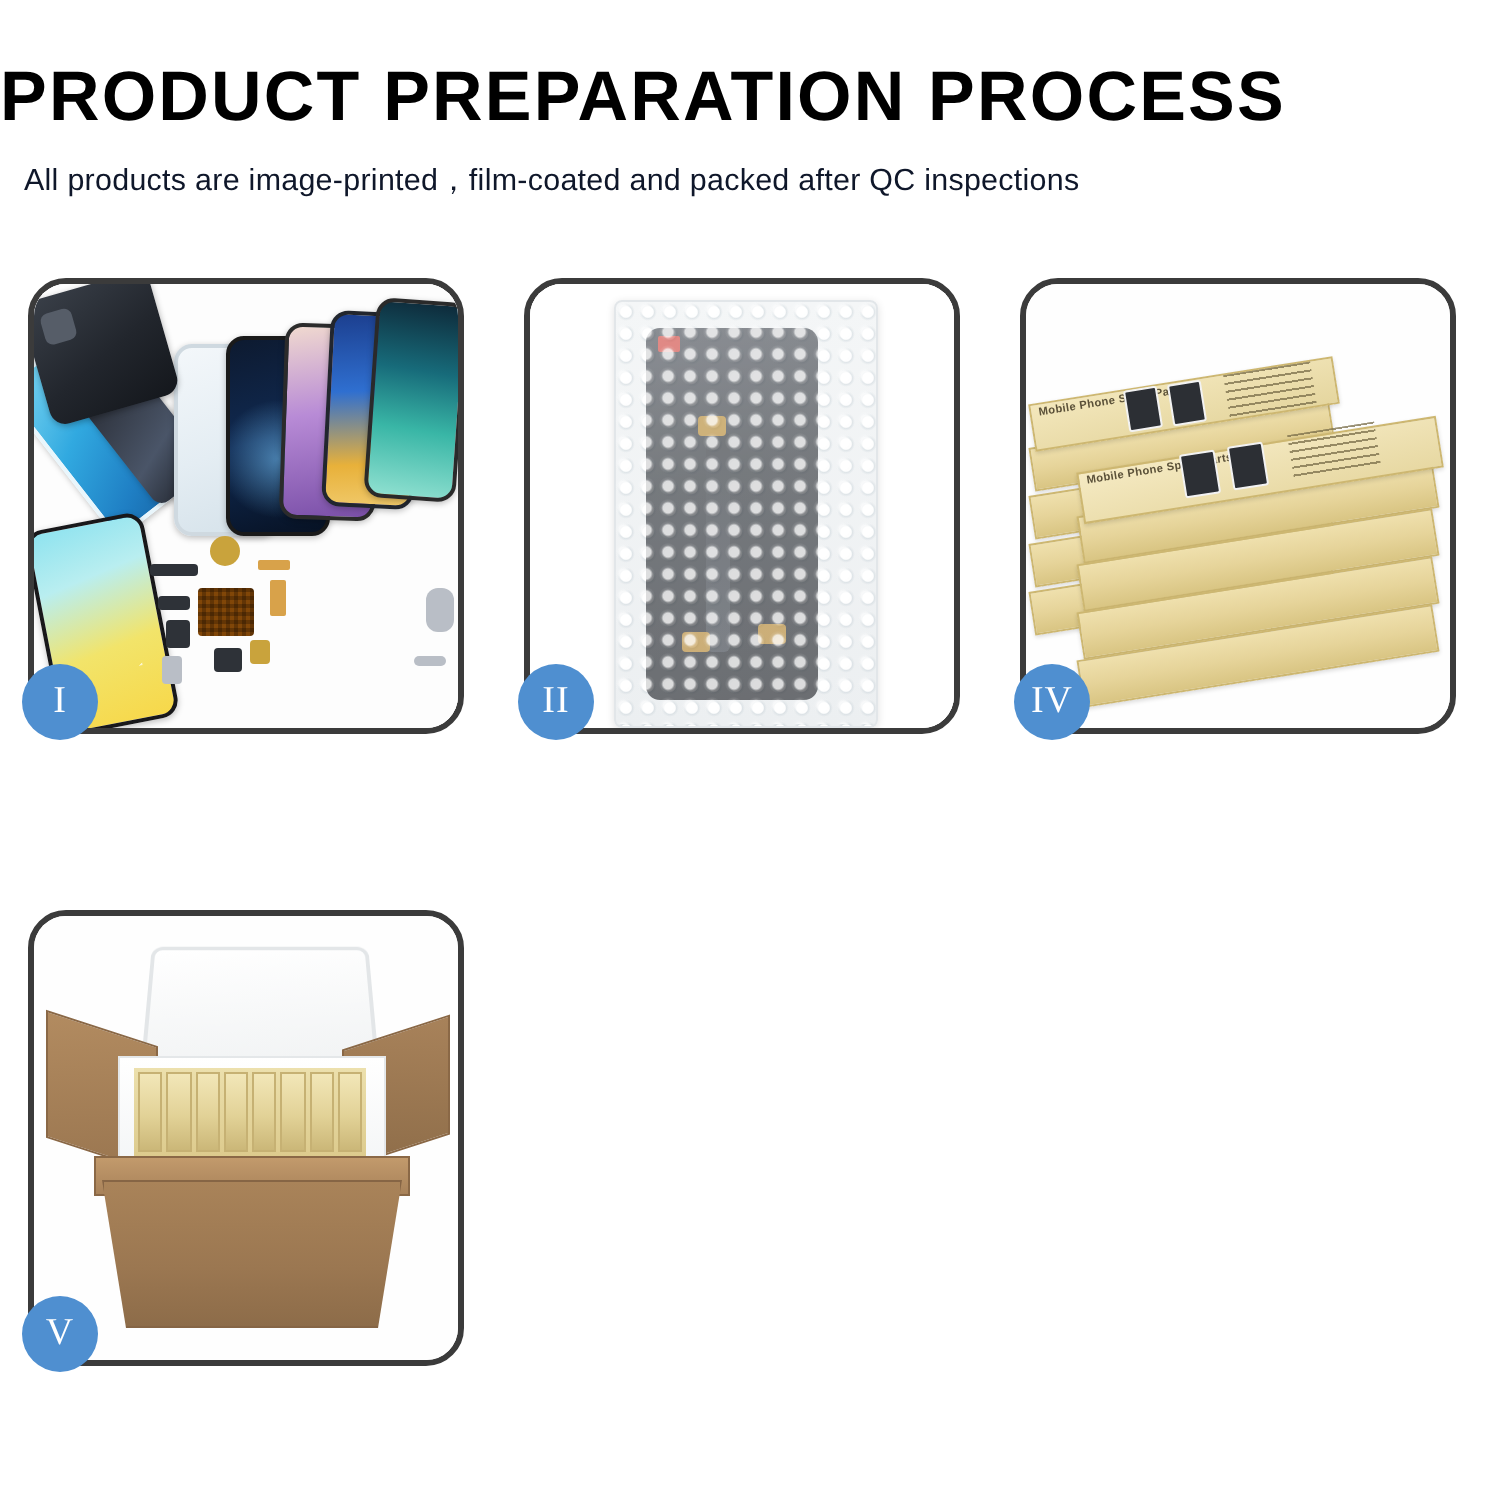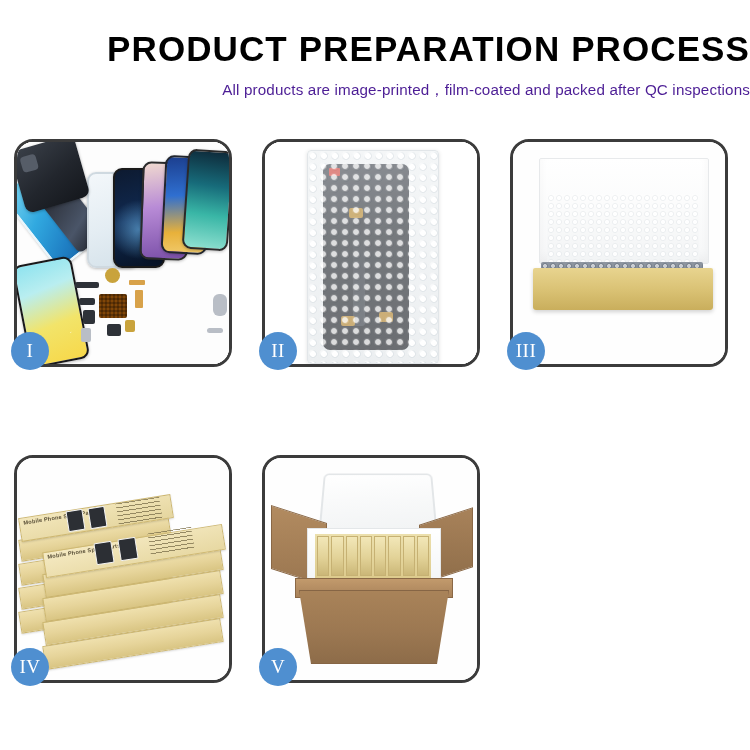--- a/index.html
+++ b/index.html
@@ -10,37 +10,38 @@
   body {
     width: 750px;
     height: 750px;
     font-family: "Liberation Sans", sans-serif;
     overflow: hidden;
     position: relative;
   }
 
   
   .header {
-    text-align: right;
+    text-align: left;
     padding-top: 31px;
   }
   .title {
     font-size: 35px;
     font-weight: bold;
     letter-spacing: 1.1px;
     color: #000000;
     line-height: 1.05;
     white-space: nowrap;
   }
   .subtitle {
     font-size: 15.2px;
-    color: #4c1d95;
+    color: #0f172a;
     margin-top: 12px;
     letter-spacing: 0.15px;
     white-space: nowrap;
+    padding-left: 12px;
   }
 
   
   .grid {
     position: absolute;
     left: 14px;
     top: 139px;
     width: 714px;
     display: grid;
     grid-template-columns: 218px 218px 218px;
@@ -393,29 +394,20 @@
           <div class="connector" style="left:26px;top:44px;"></div>
           <div class="connector" style="left:18px;top:152px;"></div>
           <div class="connector" style="left:56px;top:148px;"></div>
         </div>
         <div class="bubble-overlay"></div>
       </div>
     </div>
     <div class="badge">II</div>
   </div>
 
-  <div class="panel">
-    <div class="panel-inner">
-      <div class="box3-lid"></div>
-      <div class="box3-foam"></div>
-      <div class="box3-contents"></div>
-      <div class="box3-tray"></div>
-    </div>
-    <div class="badge">III</div>
-  </div>
 
   <div class="panel">
     <div class="panel-inner">
       <div class="stack">
 
         <div class="kbox" style="left:0px;top:52px;width:150px;height:20px;transform:rotate(-9deg);"></div>
         <div class="kbox" style="left:0px;top:76px;width:150px;height:20px;transform:rotate(-9deg);"></div>
         <div class="kbox" style="left:0px;top:100px;width:150px;height:20px;transform:rotate(-9deg);"></div>
         <div class="kbox" style="left:0px;top:124px;width:150px;height:20px;transform:rotate(-9deg);"></div>
 

